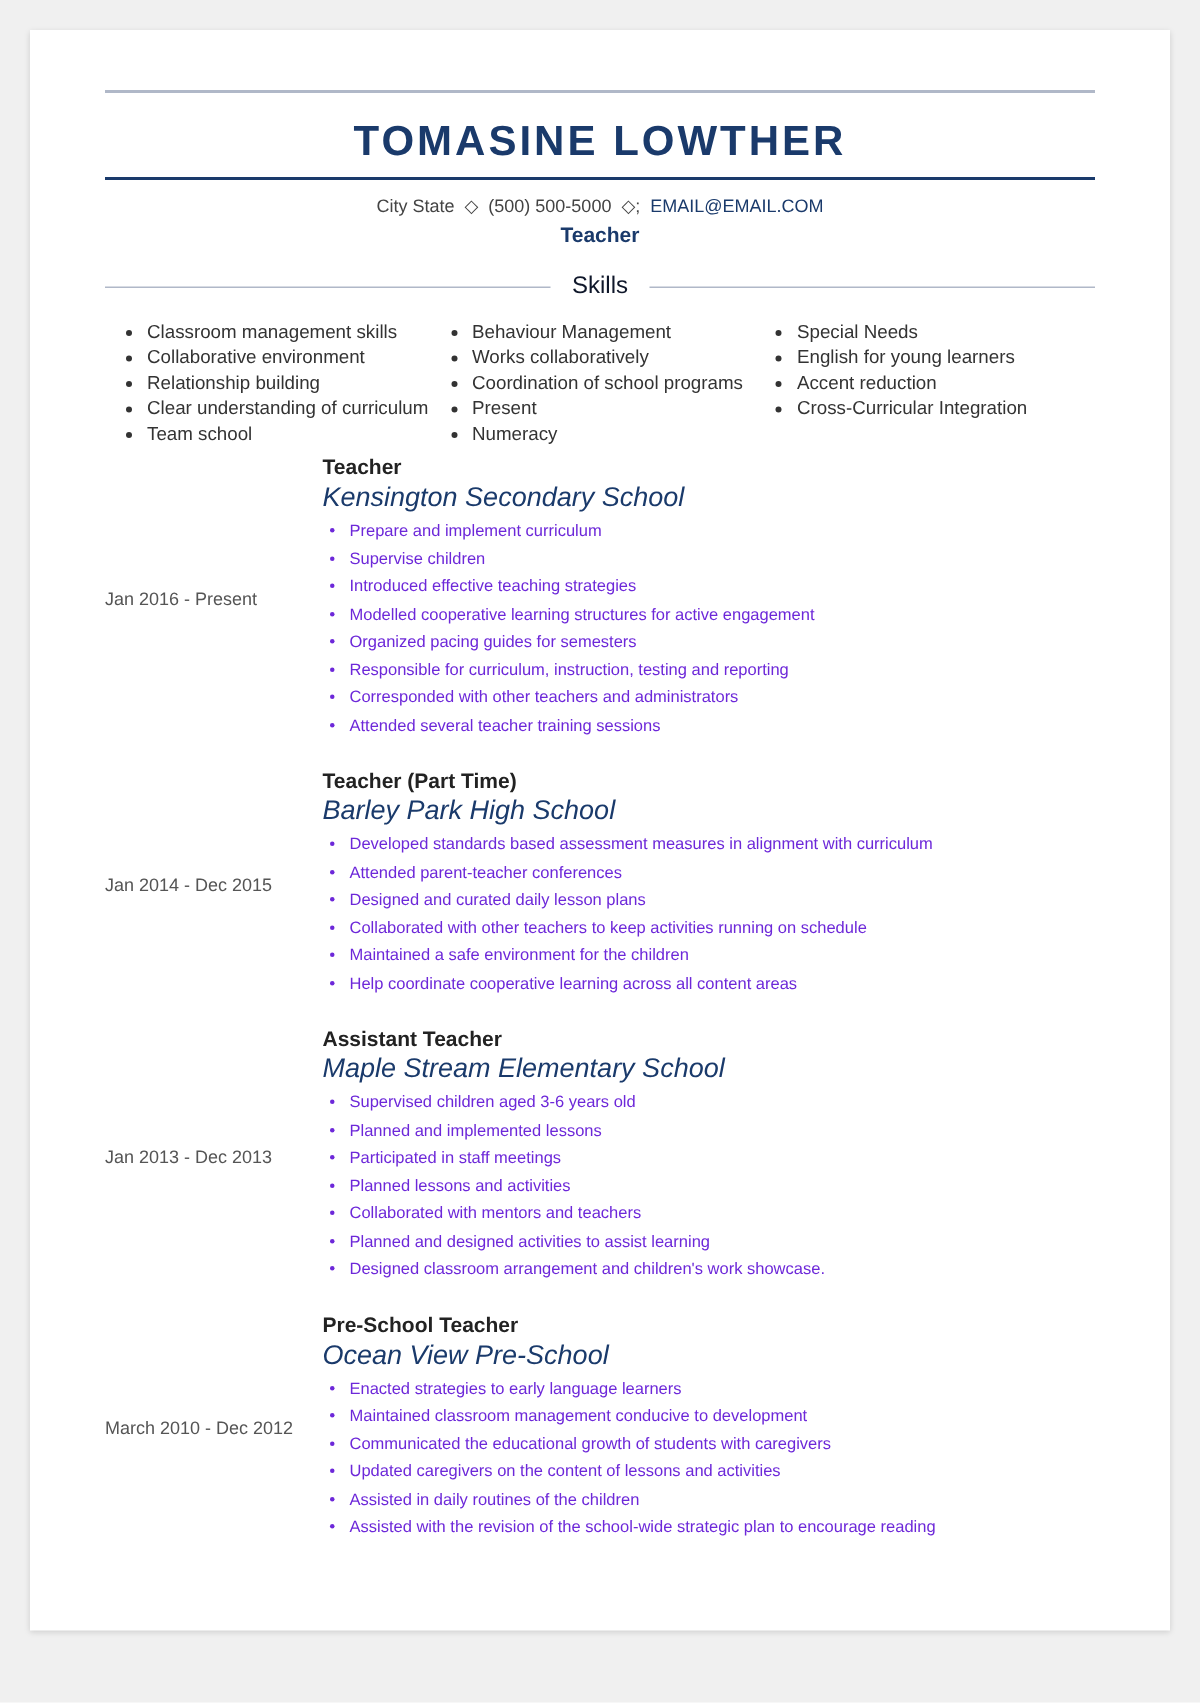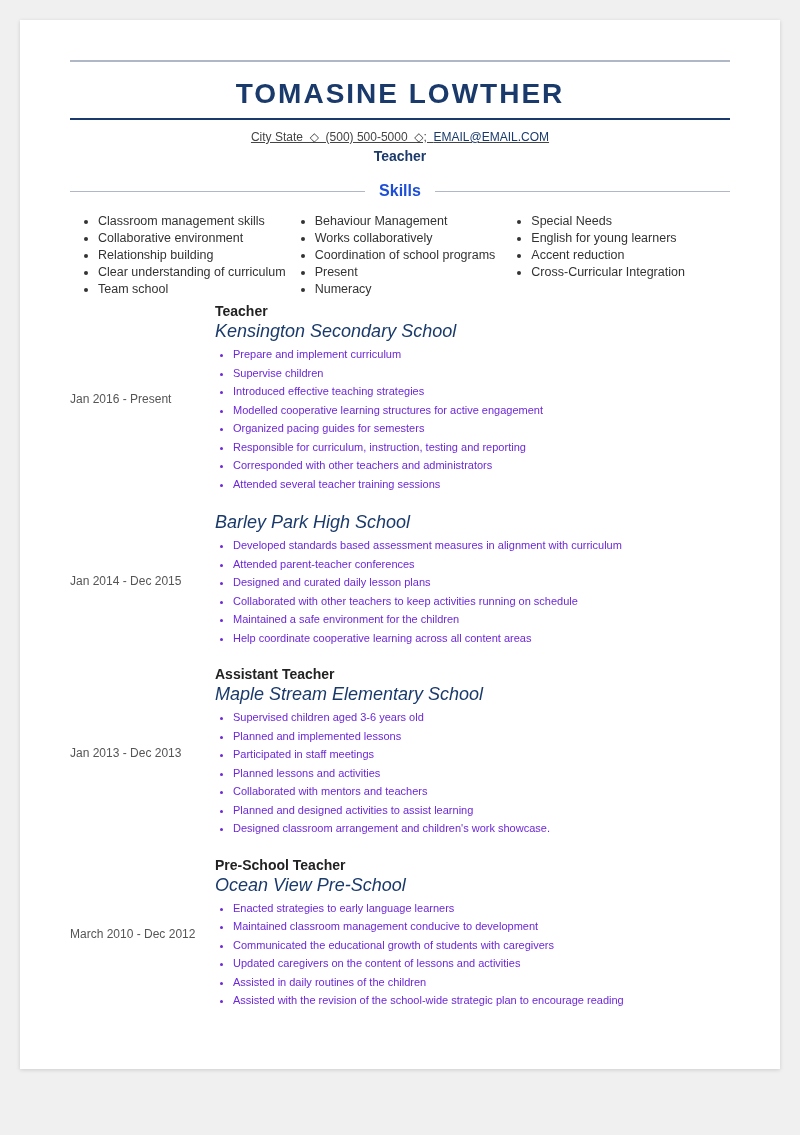--- a/index.html
+++ b/index.html
@@ -30,21 +30,20 @@
     }
     .bottom-name-line {
       border-bottom: 2px solid #1a3a6b;
       margin-bottom: 10px;
     }
     .contact {
       text-align: center;
       font-size: 12px;
       color: #444;
       margin-bottom: 4px;
-      text-decoration: underline;
     }
     .contact a {
       color: #1a3a6b;
       text-decoration: none;
     }
     .job-title {
       text-align: center;
       font-size: 14px;
       font-weight: bold;
       color: #1a3a6b;
@@ -56,22 +55,22 @@
       margin-bottom: 14px;
       margin-top: 10px;
     }
     .section-header .line {
       flex: 1;
       height: 1px;
       background: #b0b8c8;
     }
     .section-header .title {
       font-size: 16px;
-      font-weight: bold;
-      color: #1d4ed8;
+      font-weight: normal;
+      color: #0f172a;
       padding: 0 14px;
     }
     .skills-grid {
       display: grid;
       grid-template-columns: 1fr 1fr 1fr;
       gap: 18px 10px;
       margin-bottom: 2px;
       padding: 0 10px;
     }
     .skills-col ul {
@@ -195,20 +194,21 @@
           <li>Responsible for curriculum, instruction, testing and reporting</li>
           <li>Corresponded with other teachers and administrators</li>
           <li>Attended several teacher training sessions</li>
         </ul>
       </div>
     </div>
 
     <div class="work-entry">
       <div class="work-date">Jan 2014 - Dec 2015</div>
       <div class="work-content">
+        <div class="work-role">Teacher (Part Time)</div>
         <div class="work-school">Barley Park High School</div>
         <ul>
           <li>Developed standards based assessment measures in alignment with curriculum</li>
           <li>Attended parent-teacher conferences</li>
           <li>Designed and curated daily lesson plans</li>
           <li>Collaborated with other teachers to keep activities running on schedule</li>
           <li>Maintained a safe environment for the children</li>
           <li>Help coordinate cooperative learning across all content areas</li>
         </ul>
       </div>

